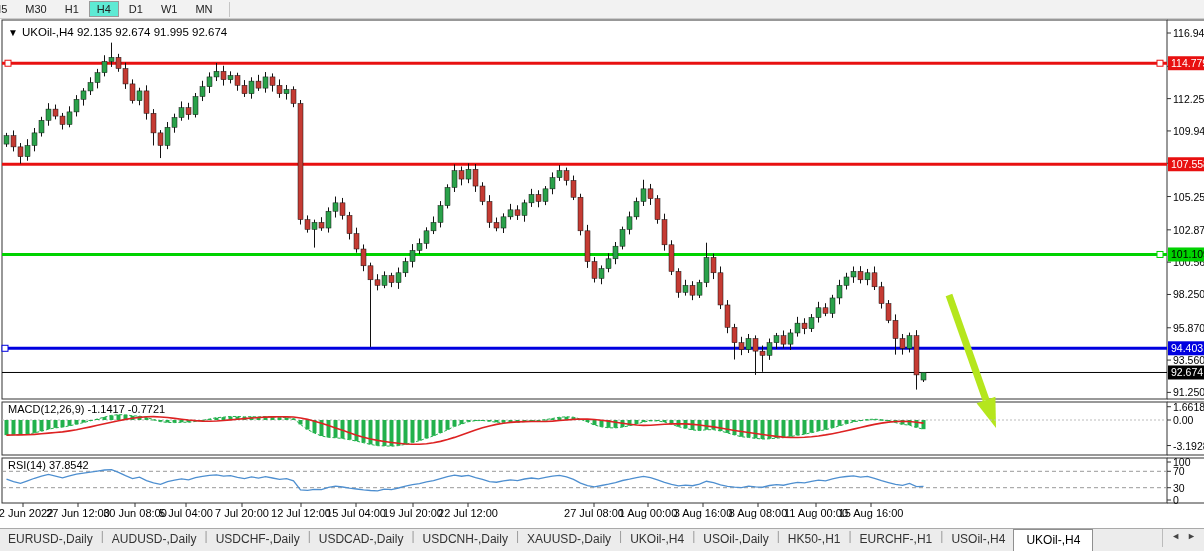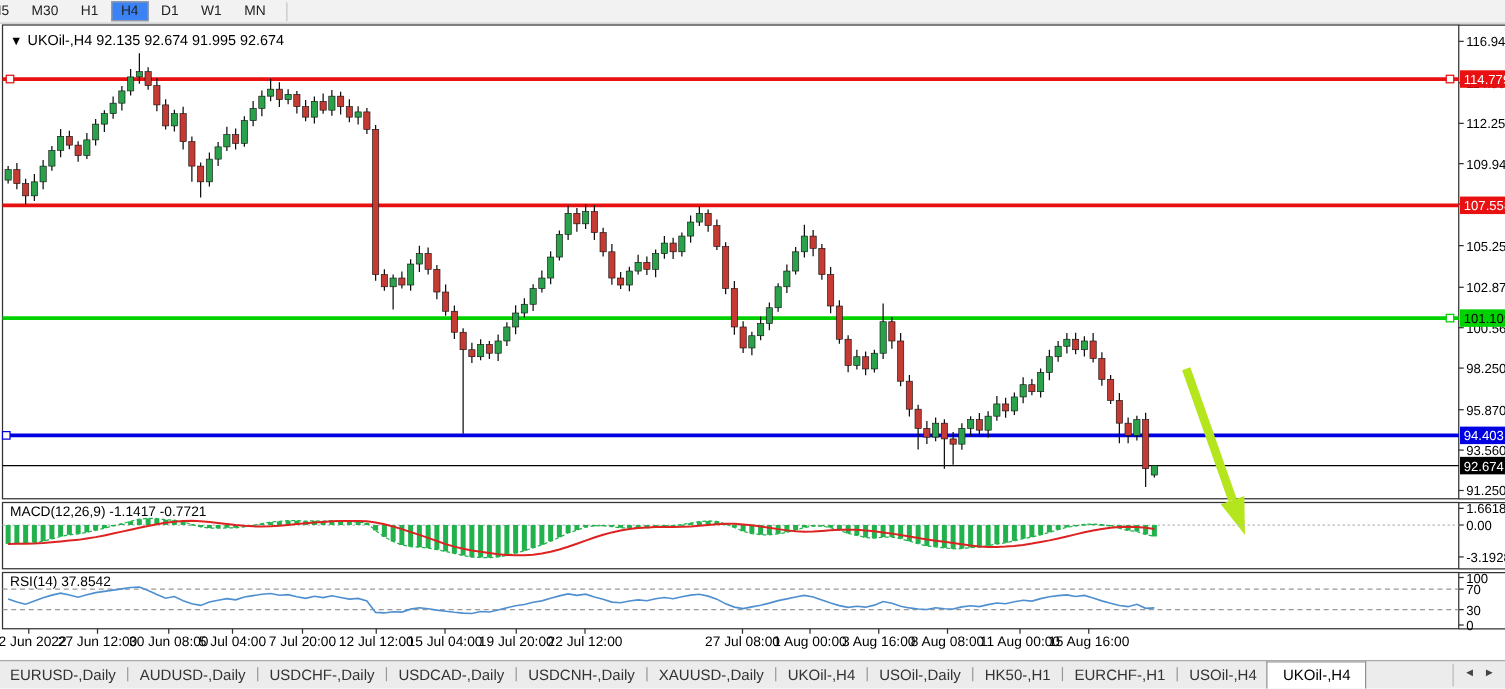--- a/index.html
+++ b/index.html
@@ -1,26 +1,26 @@
 <!DOCTYPE html>
 <html><head>
 <meta charset="utf-8">
 <style>
   html,body{margin:0;padding:0;width:1204px;height:551px;overflow:hidden;
     font-family:"Liberation Sans",sans-serif;background:#fff;}
   #toolbar{height:18px;background:#f2f2f2;border-bottom:1px solid #cccccc;
     display:flex;align-items:center;overflow:hidden;}
   .tfbtn{font-size:11px;color:#222;padding:1px 7px;margin:0 1px;border:1px solid transparent;}
   .tfbtn.first{margin-left:-16px;}
-  .tfbtn.active{background:#3b82f6;border-color:#9a9a9a;}
+  .tfbtn.active{background:#5eead4;border-color:#9a9a9a;}
   #tf-sep{width:1px;height:15px;background:#c5c5c5;margin:0 8px;}
   #chartwrap{position:relative;height:509px;}
   #chartsvg{display:block;}
   #tabbar{height:22px;background:#ececec;border-top:1px solid #a9a9a9;
-    display:flex;align-items:center;font-size:12px;color:#333;overflow:hidden;}
+    display:flex;align-items:flex-start;font-size:12px;color:#333;overflow:hidden;}
   .tab{padding:3px 8px 4px;white-space:nowrap;}
   .tab.active{background:#fff;border:1px solid #8f8f8f;border-bottom:none;
     padding:3px 12px 5px;color:#000;}
   .tabsep{color:#9a9a9a;padding:0 0 4px;}
   .tabarrows{margin-left:auto;display:flex;gap:7px;padding:0 8px 5px;color:#444;
     font-size:9px;border-left:1px solid #bbb;height:13px;align-items:center;}
   svg text{font-family:"Liberation Sans",sans-serif;}
 </style>
 </head>
 <body>

